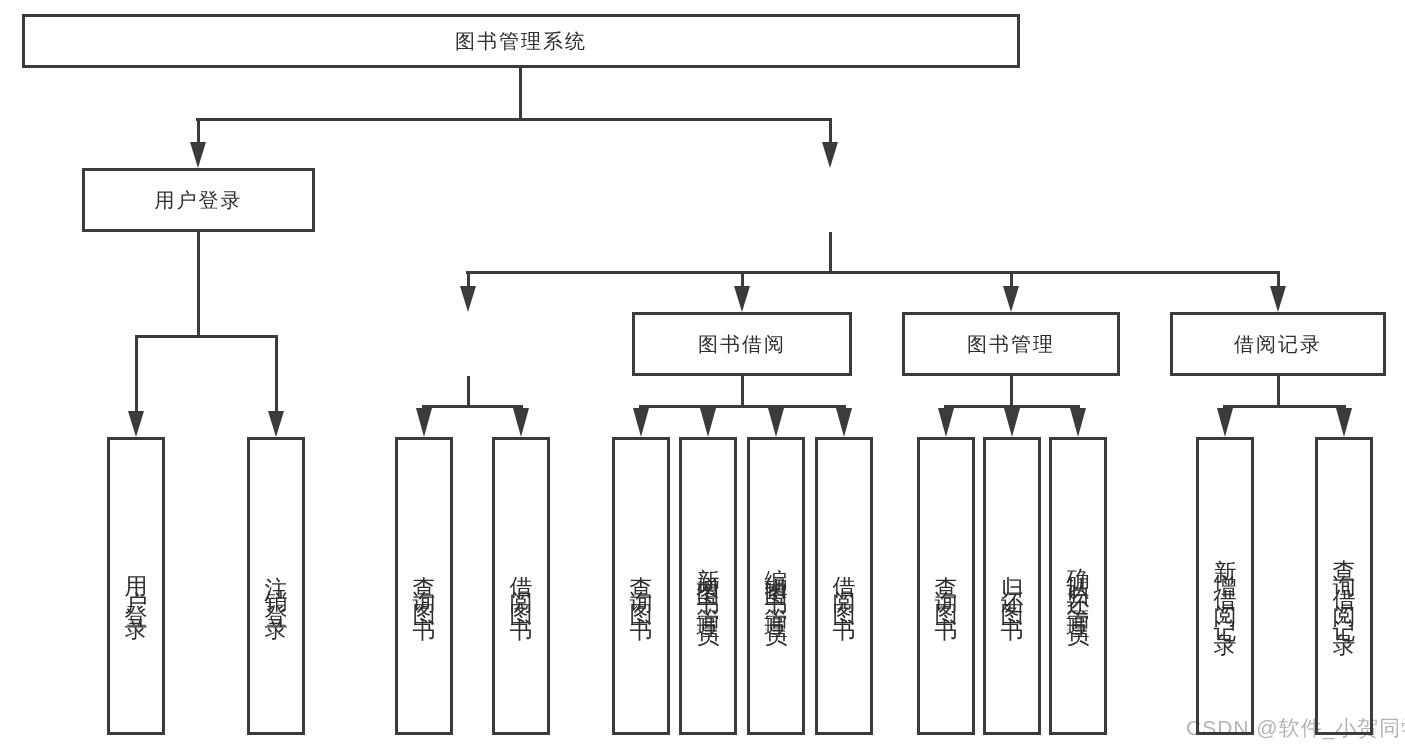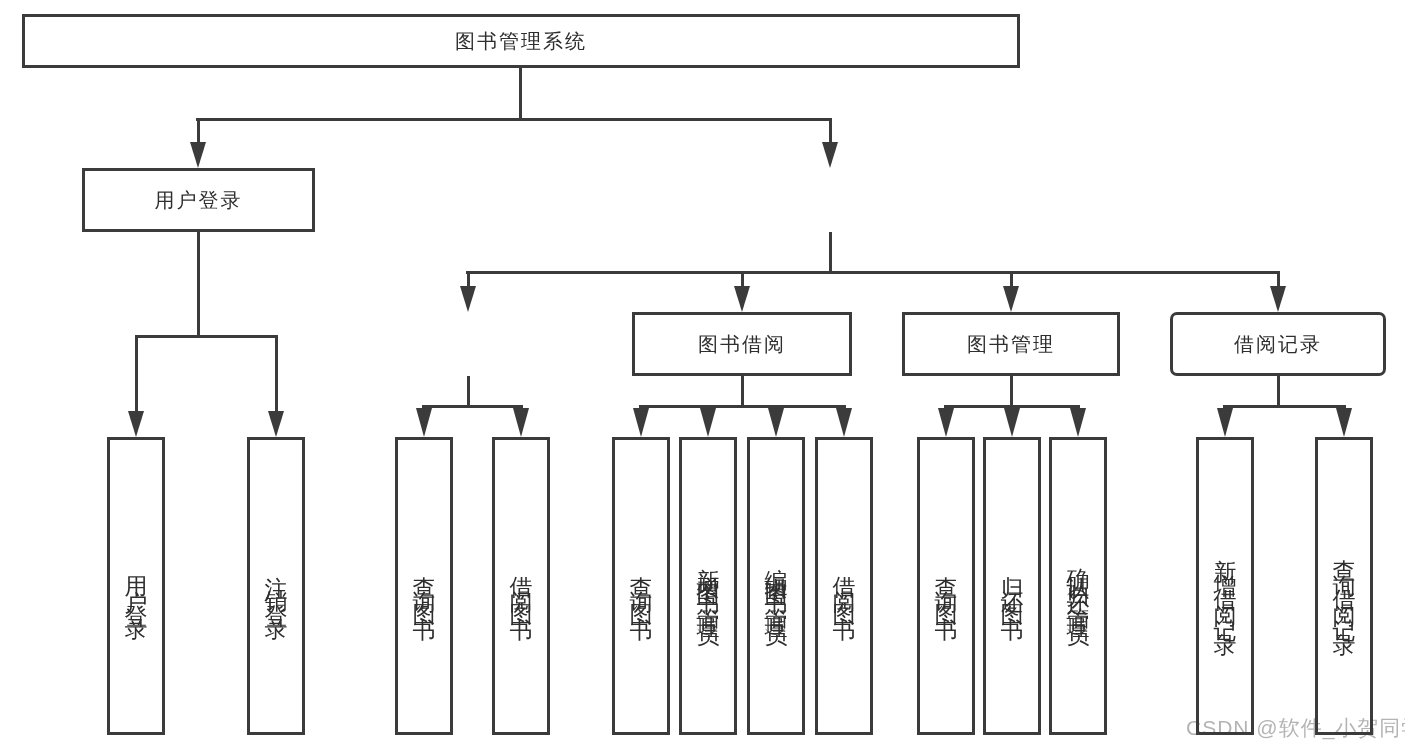--- a/index.html
+++ b/index.html
@@ -88,21 +88,21 @@
   <div class="arrow" style="left:460px; top:286px;"></div>
   <div class="vline" style="left:741px; top:271px; height:17px;"></div>
   <div class="arrow" style="left:734px; top:286px;"></div>
   <div class="vline" style="left:1010px; top:271px; height:17px;"></div>
   <div class="arrow" style="left:1003px; top:286px;"></div>
   <div class="vline" style="left:1277px; top:271px; height:17px;"></div>
   <div class="arrow" style="left:1270px; top:286px;"></div>
 
   <div class="node h-node" style="left:632px; top:312px; width:220px; height:64px;">图书借阅</div>
   <div class="node h-node" style="left:902px; top:312px; width:218px; height:64px;">图书管理</div>
-  <div class="node h-node" style="left:1170px; top:312px; width:216px; height:64px;border-radius:7px;">借阅记录</div>
+  <div class="node h-node" style="left:1170px; top:312px; width:216px; height:64px;">借阅记录</div>
 
   <div class="vline" style="left:467px; top:376px; height:31px;"></div>
   <div class="hline" style="left:422px; top:405px; width:101px;"></div>
   <div class="arrow arrow-lg" style="left:416px; top:408px;"></div>
   <div class="arrow arrow-lg" style="left:513px; top:408px;"></div>
 
   <div class="vline" style="left:741px; top:376px; height:31px;"></div>
   <div class="hline" style="left:639px; top:405px; width:207px;"></div>
   <div class="arrow arrow-lg" style="left:633px; top:408px;"></div>
   <div class="arrow arrow-lg" style="left:700px; top:408px;"></div>

